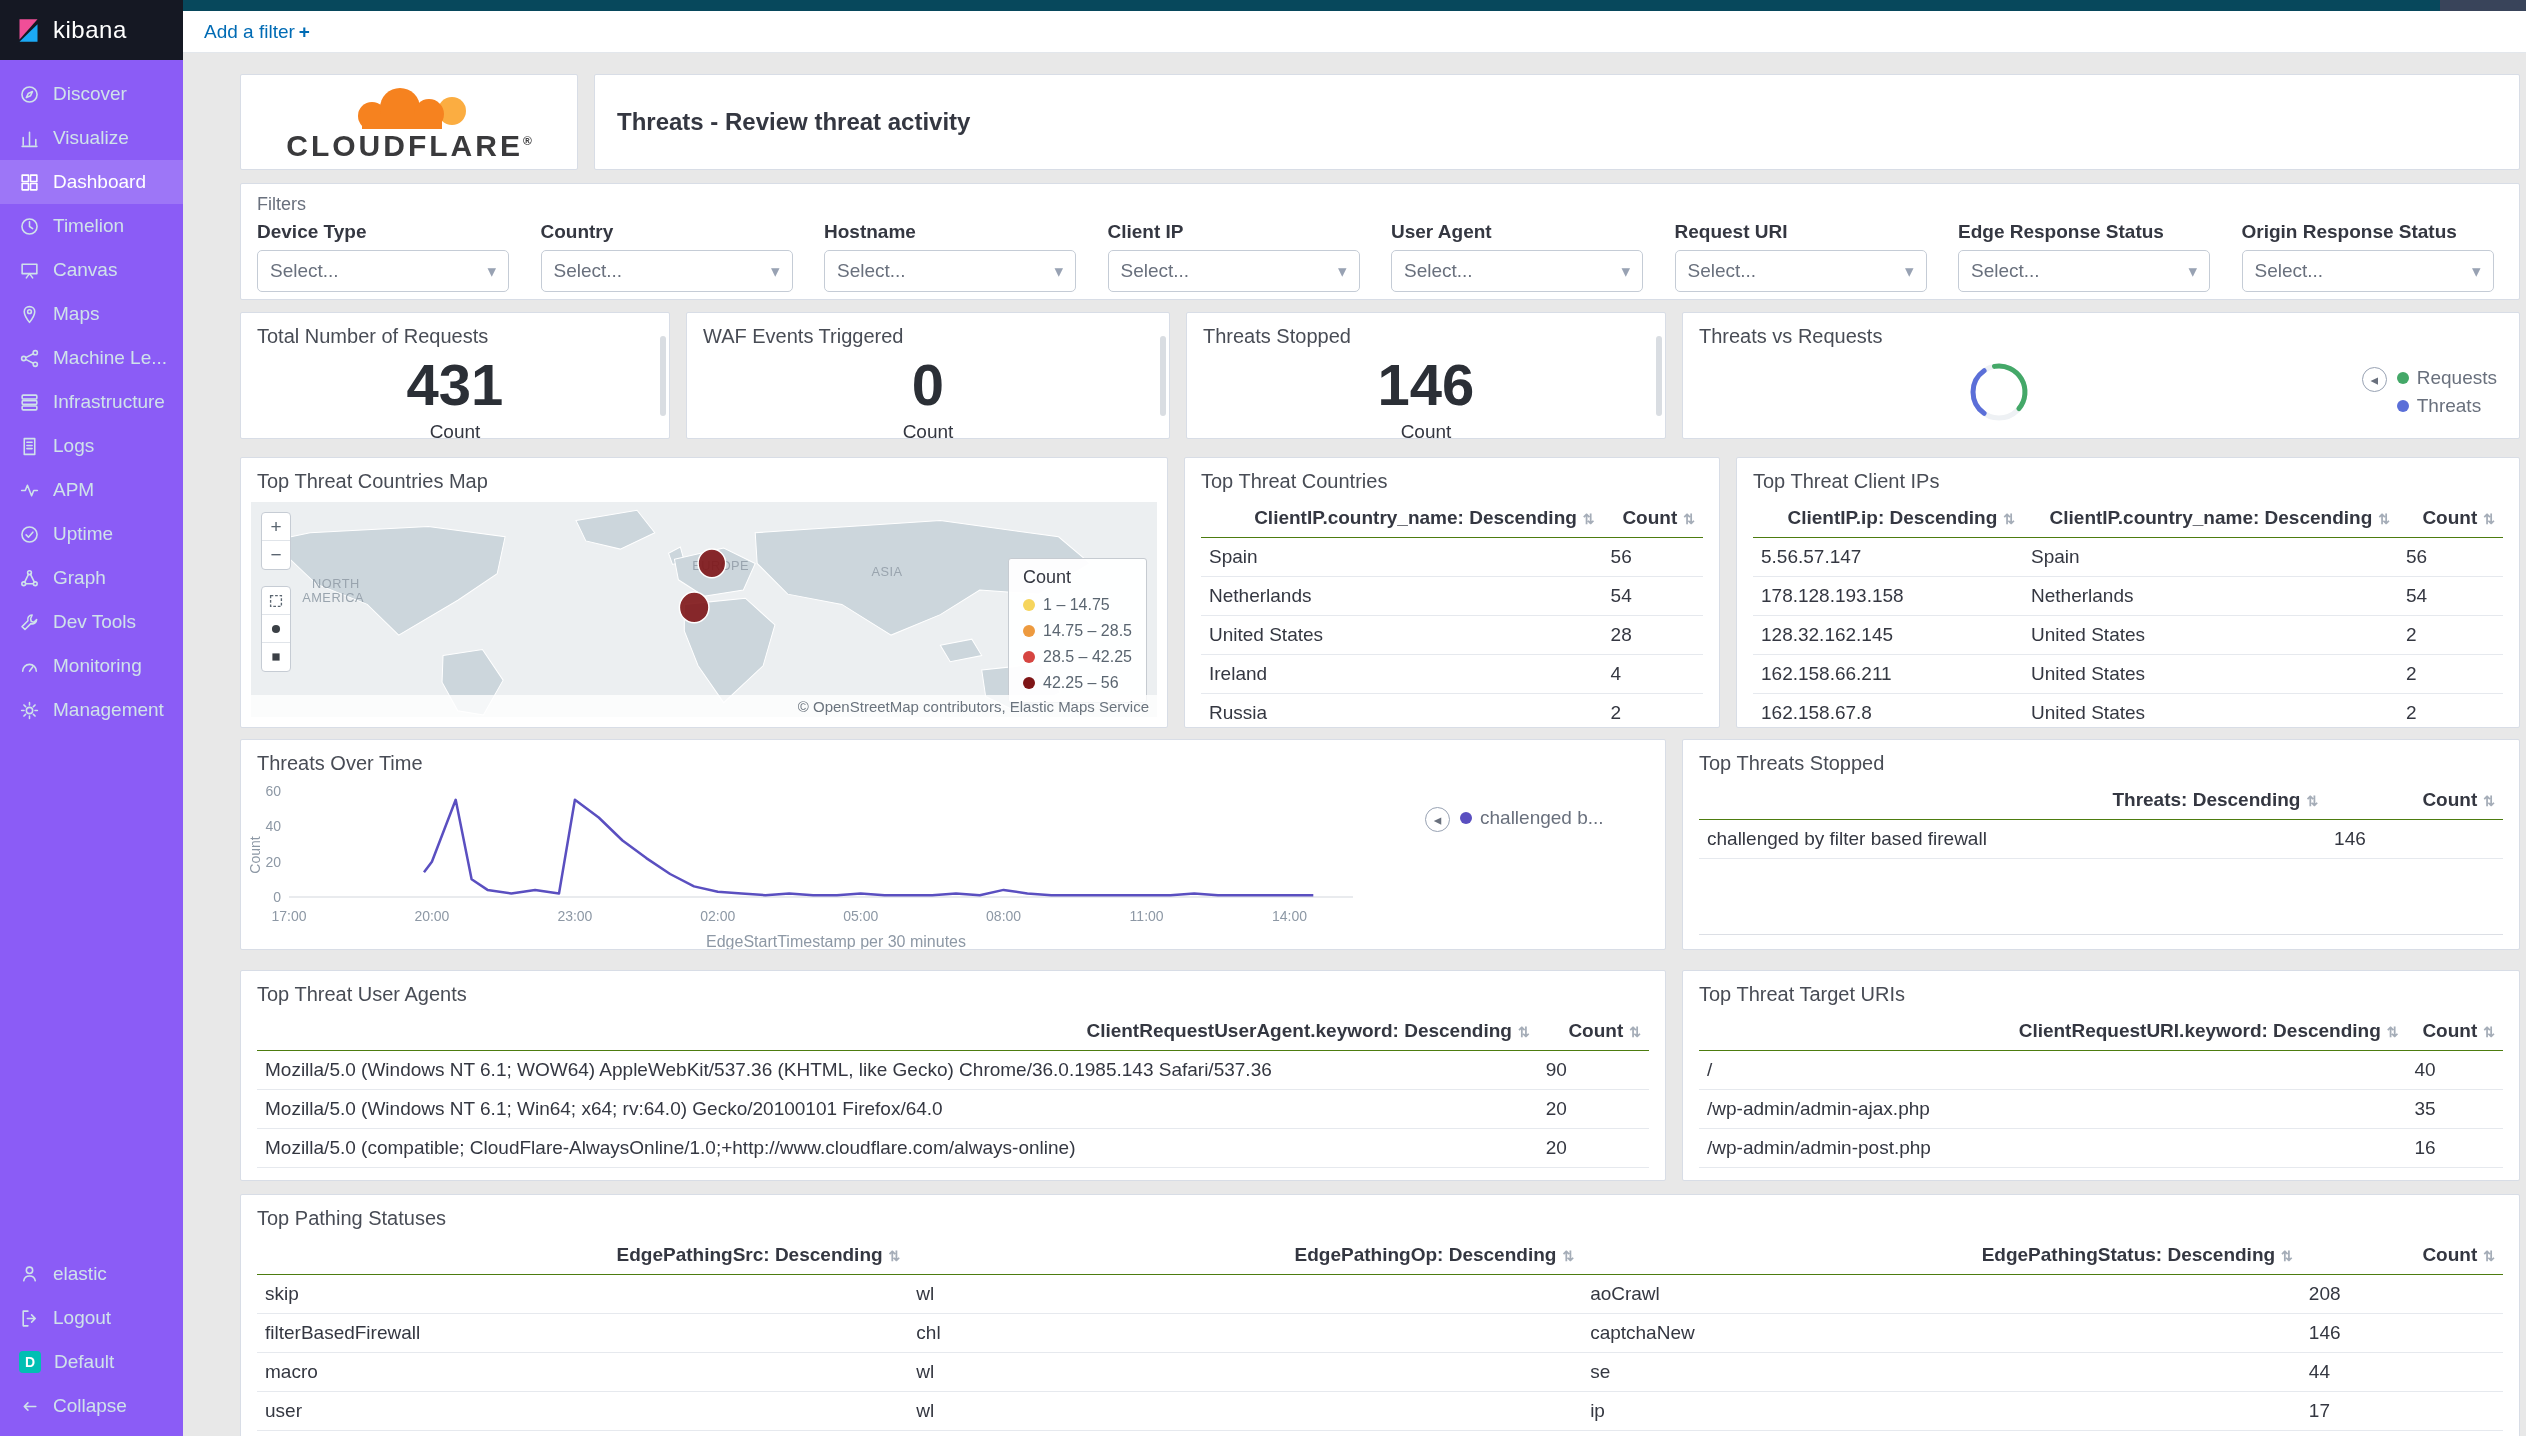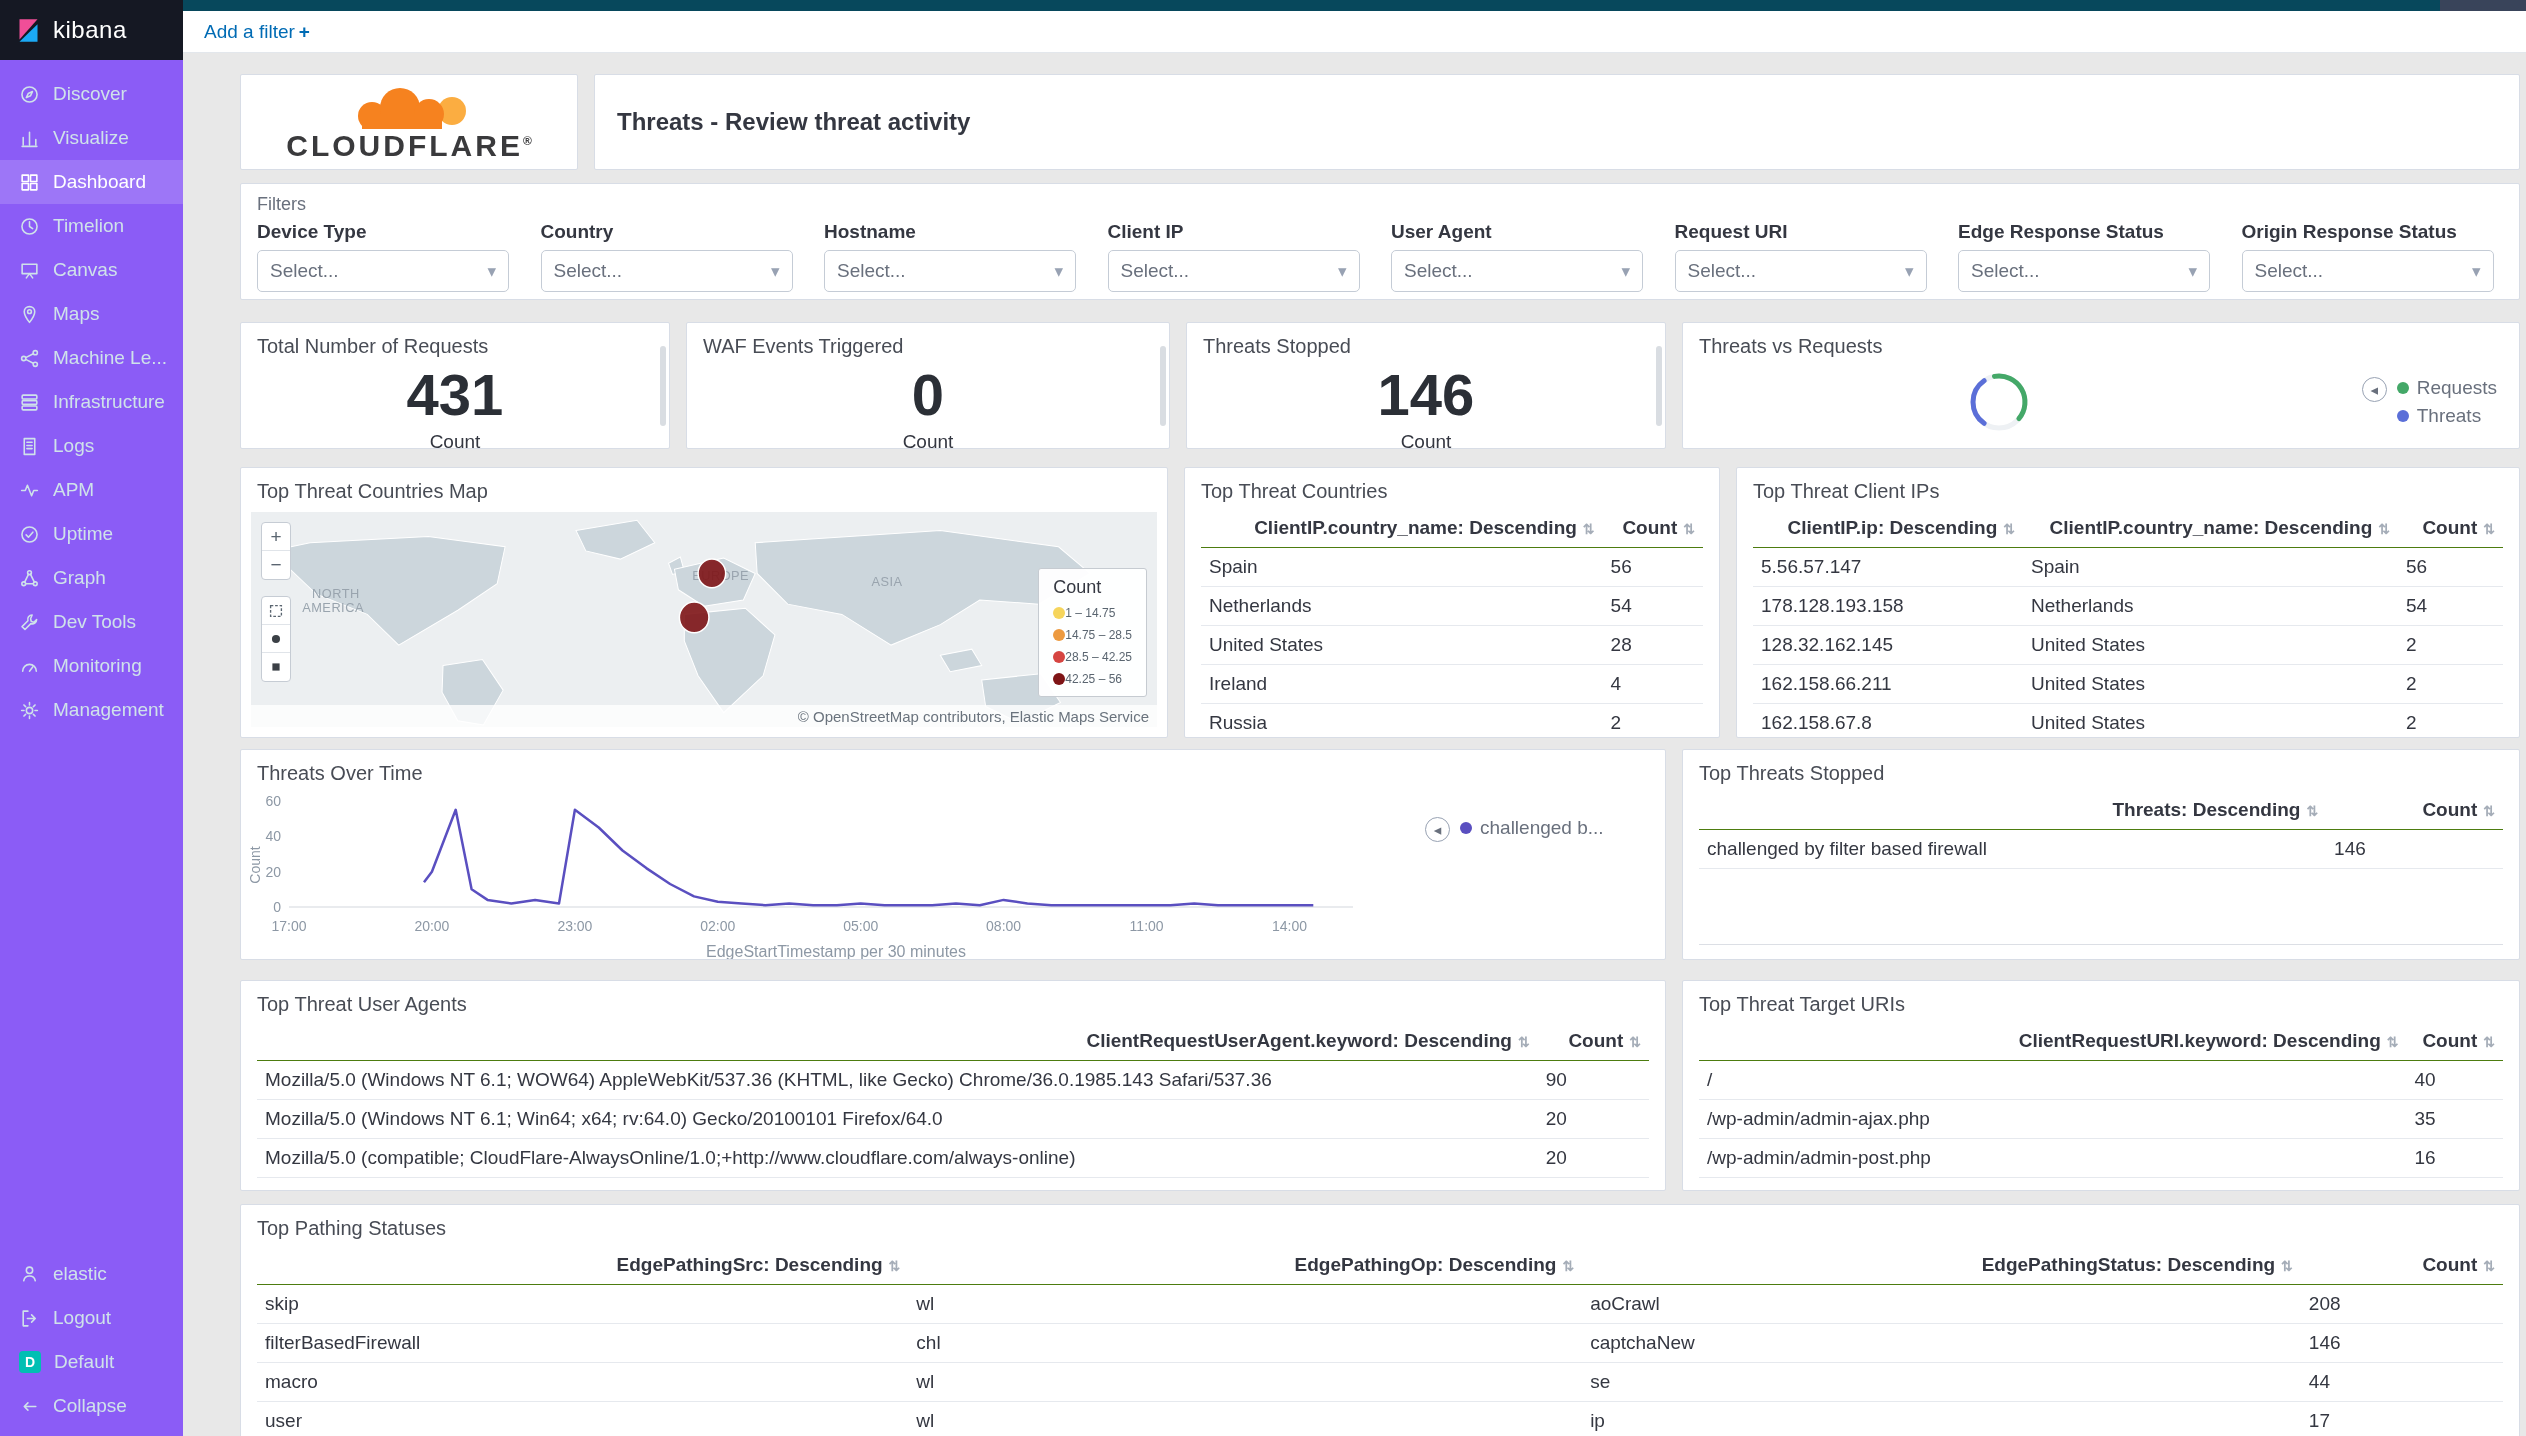--- a/index.html
+++ b/index.html
@@ -32,21 +32,21 @@
   .panel{background:#fff;border:1px solid #d8dde6;border-radius:2px;position:relative;overflow:hidden}
   .panel-title{font-size:20px;color:#484c55;padding:12px 16px 6px;white-space:nowrap}
 
   .row-header{height:96px;margin-bottom:13px}
   .logo-panel{flex:0 0 338px;display:flex;flex-direction:column;align-items:center;justify-content:center}
   .cf-text{font-size:30px;font-weight:800;letter-spacing:3px;color:#3a3a3c;line-height:1;margin-top:-4px}
   .cf-text .reg{font-size:12px;vertical-align:super;letter-spacing:0}
   .title-panel{flex:1;display:flex;align-items:center;padding-left:22px}
   .dash-title{font-size:24px;font-weight:700;color:#343741}
 
-  .row-filters{height:117px;margin-bottom:22px}
+  .row-filters{height:117px;margin-bottom:12px}
   .filters-panel{flex:1}
   .filters-title{font-size:18px;color:#69707d;padding:10px 16px 2px}
   .filters-grid{display:grid;grid-template-columns:repeat(8,1fr);gap:10px 22px;padding:4px 16px 0}
   .filter-label{display:block;font-size:19px;font-weight:700;color:#343741;margin-bottom:7px;white-space:nowrap}
   .select-box{height:42px;max-width:252px;border:1px solid #c5ccd6;border-radius:5px;background:#fff;display:flex;align-items:center;justify-content:space-between;padding:12px 12px}
   .select-value{font-size:19px;color:#69707d}
   .chev{color:#98a2b3;font-size:17px}
 
   .row-metrics{height:127px;margin-bottom:18px}
   .metric-panel.m0{flex:0 0 430px}.metric-panel.m1{flex:0 0 484px}.metric-panel.m2{flex:0 0 480px}
@@ -67,21 +67,21 @@
   .countries-panel{flex:0 0 536px}
   .ips-panel{flex:1}
   .map-wrap{position:absolute;left:10px;right:10px;top:44px;bottom:10px;background:#eceff1;overflow:hidden}
   .map-svg{position:absolute;inset:0;width:100%;height:100%}
   .map-zoom,.map-tools{position:absolute;left:10px;background:#fff;border:1px solid #c6ccd4;border-radius:4px;overflow:hidden;z-index:3}
   .map-zoom{top:10px}.map-tools{top:84px}
   .map-btn{width:28px;height:28px;display:flex;align-items:center;justify-content:center;color:#5a6570;font-size:19px;border-bottom:1px solid #e0e4e9}
   .map-btn:last-child{border-bottom:none}
   .map-legend{position:absolute;right:10px;top:26%;background:rgba(255,255,255,.95);border:1px solid #c6cbd1;border-radius:3px;padding:8px 14px 10px;z-index:3}
   .map-legend-title{font-size:18px;color:#343741;margin-bottom:6px}
-  .map-legend-row{display:flex;align-items:center;font-size:12px;color:#5a6570;margin-top:8px;white-space:nowrap}
+  .map-legend-row{display:flex;align-items:center;gap:8px;font-size:16px;color:#5a6570;margin-top:8px;white-space:nowrap}
   .map-attrib{position:absolute;left:0;right:0;bottom:0;height:22px;background:rgba(255,255,255,.8);display:flex;align-items:center;justify-content:flex-end;padding-right:8px;font-size:15px;color:#6a737d;z-index:3}
   .geo-label{font-size:13px;fill:#99a4ae;letter-spacing:.5px}
 
   .row-time{height:211px;margin-bottom:20px}
   .chart-panel{flex:0 0 1426px}
   .stopped-panel{flex:1;display:flex;flex-direction:column}
   .chart-body{display:flex}
   .chart-left{flex:1;padding-left:6px}
   .chart-xlabel{font-size:16px;color:#8d98a5;text-align:center;margin-top:0px}
   .chart-legend-col{flex:0 0 240px;padding-top:26px}

